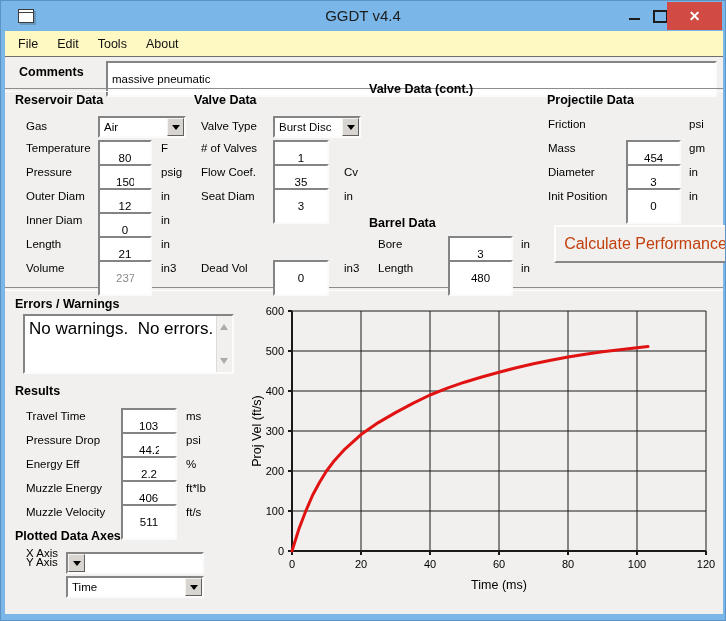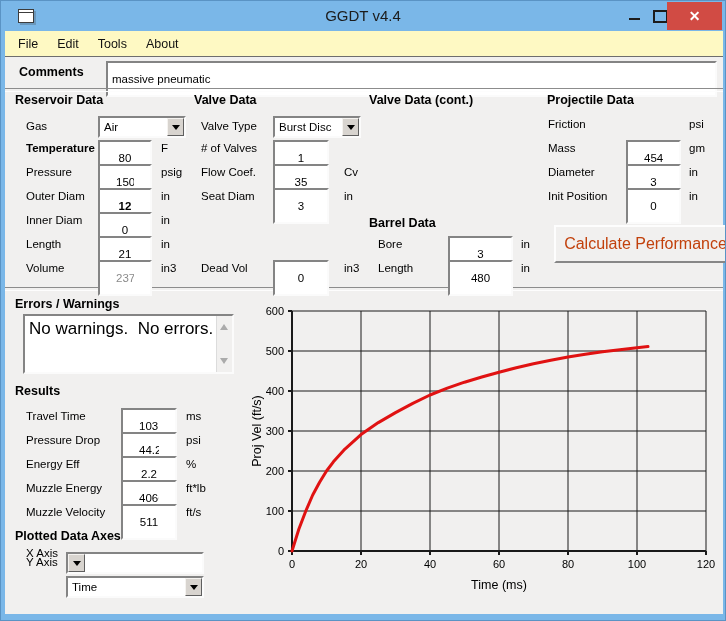--- a/index.html
+++ b/index.html
@@ -140,28 +140,28 @@
           <polyline points="43.0,252.0 49.9,230.0 56.8,212.0 63.7,196.0 70.6,183.2 77.5,172.0 84.4,162.8 94.8,151.2 112.0,135.6 129.3,123.6 146.5,113.6 163.8,104.4 181.0,96.0 198.3,89.2 215.5,83.2 232.8,78.0 250.0,73.2 267.3,68.8 284.5,64.8 301.8,61.2 319.0,58.0 336.3,55.2 353.5,52.8 370.8,50.8 388.0,48.8 399.0,47.6" fill="none" stroke="#e01212" stroke-width="3" stroke-linejoin="round" stroke-linecap="round"></polyline>
         </svg></div>
   <div class="hdr" style="left: 10px; top: 62px;">Reservoir Data</div>
       <div class="lbl" style="left: 21px; top: 89px;">Gas</div>
       <div class="combo sunken" style="left: 93px; top: 85px; width: 88px;">
         <div class="combo-text">Air</div>
         <div class="combo-btn">
           <div class="arrow-down"></div>
         </div>
       </div>
-      <div class="lbl" style="left: 21px; top: 111px; font-weight: bold;">Temperature</div>
+      <div class="lbl" style="left: 21px; top: 111px;">Temperature</div>
       <input class="tb sunken" value="80" style="left: 93px; top: 109px; width: 54px;">
       <div class="unit" style="left: 156px; top: 111px;">F</div>
       <div class="lbl" style="left: 21px; top: 135px;">Pressure</div>
       <input class="tb sunken" value="150" style="left: 93px; top: 133px; width: 54px;">
       <div class="unit" style="left: 156px; top: 135px;">psig</div>
       <div class="lbl" style="left: 21px; top: 159px;">Outer Diam</div>
-      <input class="tb sunken" value="12" style="left: 93px; top: 157px; width: 54px; font-weight: bold;">
+      <input class="tb sunken" value="12" style="left: 93px; top: 157px; width: 54px;">
       <div class="unit" style="left: 156px; top: 159px;">in</div>
       <div class="lbl" style="left: 21px; top: 183px;">Inner Diam</div>
       <input class="tb sunken" value="0" style="left: 93px; top: 181px; width: 54px;">
       <div class="unit" style="left: 156px; top: 183px;">in</div>
       <div class="lbl" style="left: 21px; top: 207px;">Length</div>
       <input class="tb sunken" value="21" style="left: 93px; top: 205px; width: 54px;">
       <div class="unit" style="left: 156px; top: 207px;">in</div>
       <div class="lbl" style="left: 21px; top: 231px;">Volume</div>
       <input class="tb sunken disabled" readonly="" value="2375.044" style="left: 93px; top: 229px; width: 54px;">
       <div class="unit" style="left: 156px; top: 231px;">in3</div>
@@ -177,21 +177,21 @@
       <input class="tb sunken" value="1" style="left: 268px; top: 109px; width: 56px;">
       <div class="lbl" style="left: 196px; top: 135px;">Flow Coef.</div>
       <input class="tb sunken" value="35" style="left: 268px; top: 133px; width: 56px;">
       <div class="unit" style="left: 339px; top: 135px;">Cv</div>
       <div class="lbl" style="left: 196px; top: 159px;">Seat Diam</div>
       <input class="tb sunken" value="3" style="left: 268px; top: 157px; width: 56px;">
       <div class="unit" style="left: 339px; top: 159px;">in</div>
       <div class="lbl" style="left: 196px; top: 231px;">Dead Vol</div>
       <input class="tb sunken" value="0" style="left: 268px; top: 229px; width: 56px;">
       <div class="unit" style="left: 339px; top: 231px;">in3</div>
-      <div class="hdr" style="left: 364px; top: 62px; text-align: right;">Valve Data (cont.)</div>
+      <div class="hdr" style="left: 364px; top: 51px; text-align: right;">Valve Data (cont.)</div>
       <div class="hdr" style="left: 364px; top: 185px;">Barrel Data</div>
       <div class="lbl" style="left: 373px; top: 207px;">Bore</div>
       <input class="tb sunken" value="3" style="left: 443px; top: 205px; width: 65px;">
       <div class="unit" style="left: 516px; top: 207px;">in</div>
       <div class="lbl" style="left: 373px; top: 231px;">Length</div>
       <input class="tb sunken" value="480" style="left: 443px; top: 229px; width: 65px;">
       <div class="unit" style="left: 516px; top: 231px;">in</div>
       <div class="hdr" style="left: 542px; top: 62px;">Projectile Data</div>
       <div class="lbl" style="left: 543px; top: 87px;">Friction</div>
       <input class="tb sunken" value="0.5" style="left: 621px; top: 85px; width: 55px; margin-top: 40px;">

